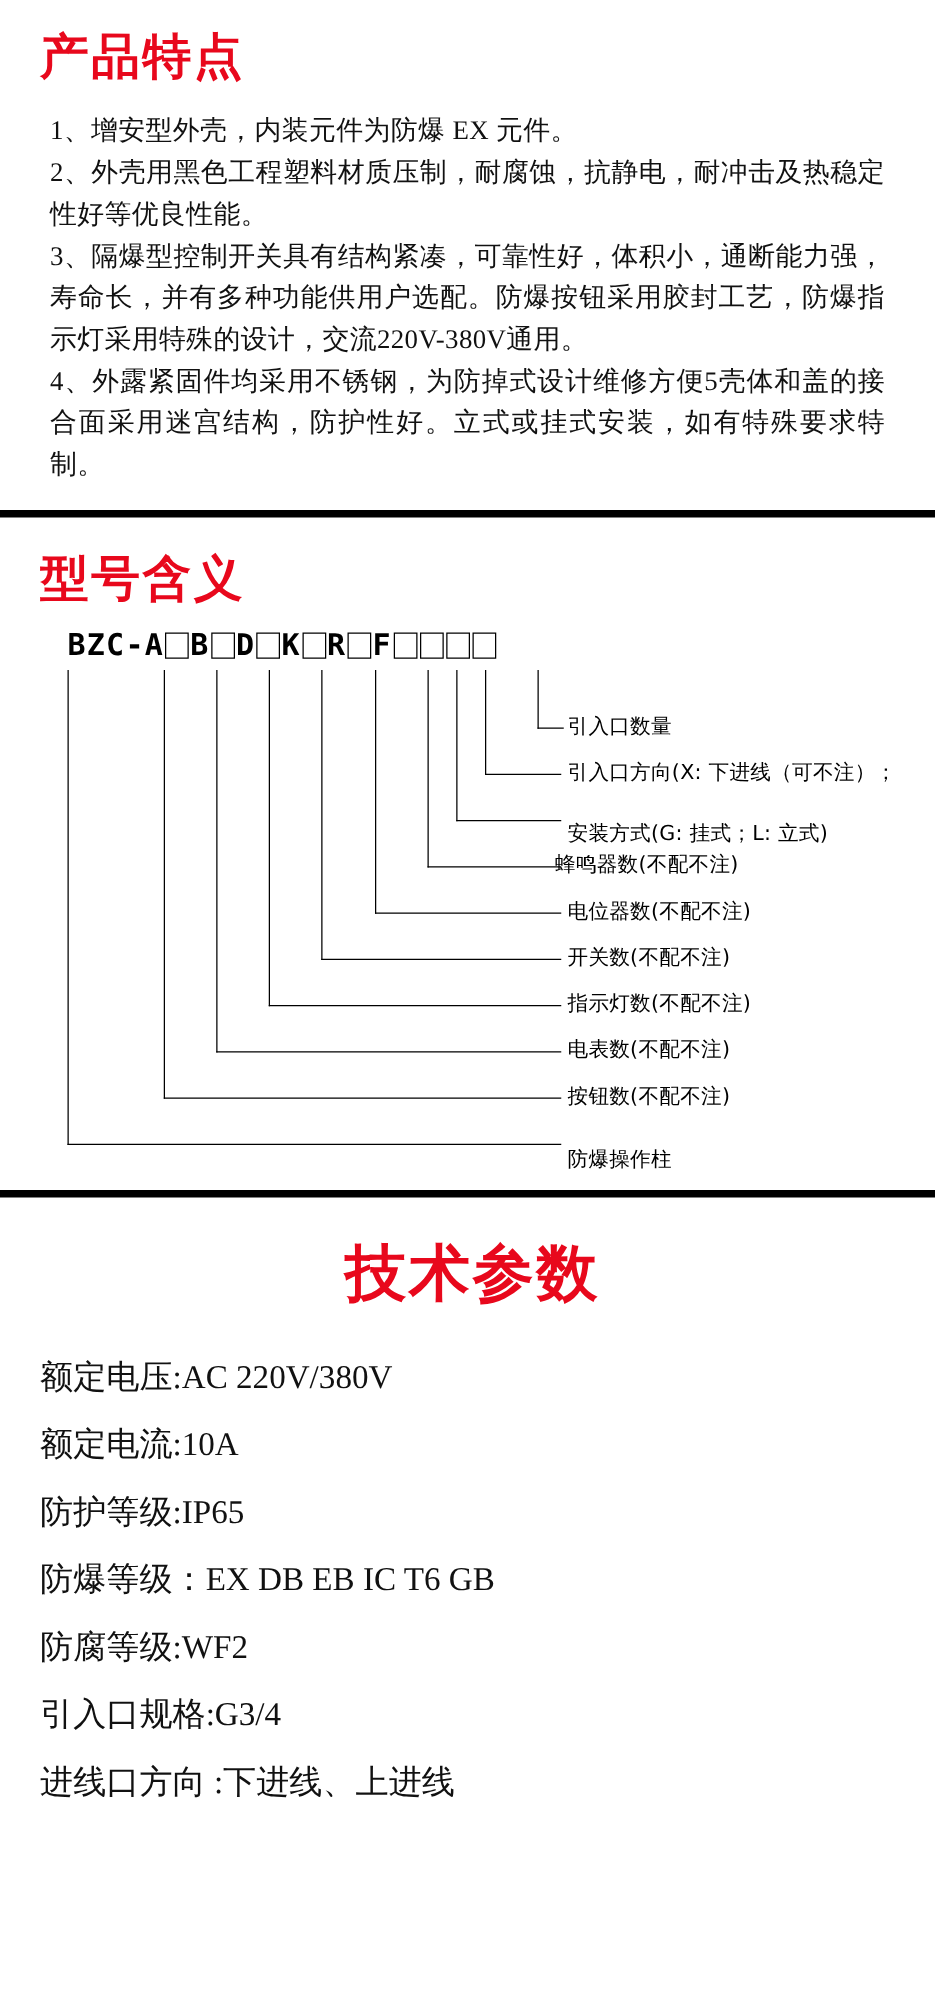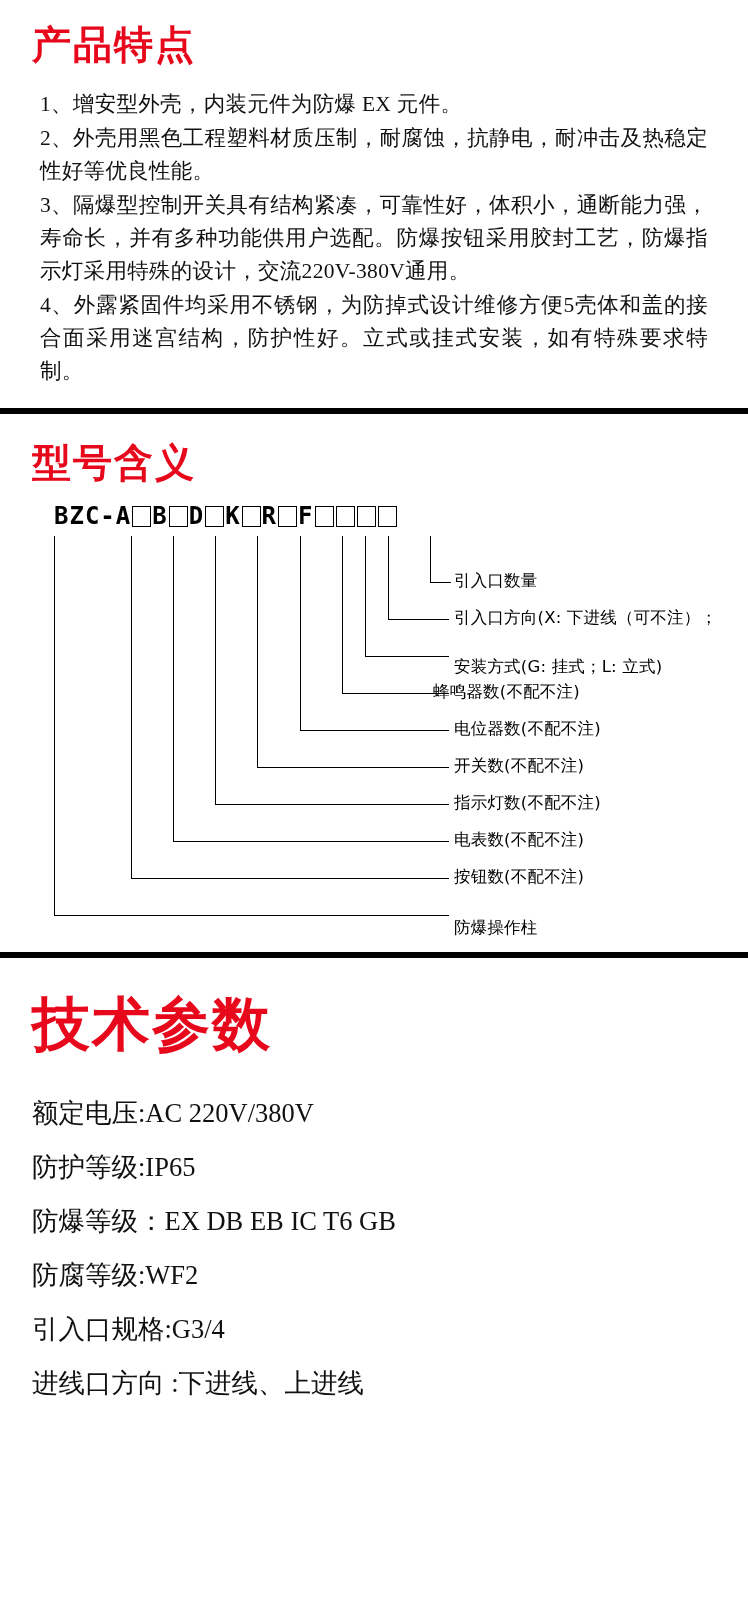--- a/index.html
+++ b/index.html
@@ -25,21 +25,21 @@
 
   
   .section-title {
     color: #e8081c;
     font-family: "DejaVu Sans", sans-serif;
     font-weight: bold;
     letter-spacing: 2px;
   }
   .title-1 { font-size: 39px; }
   .title-2 { font-size: 39px; }
-  .title-3 { font-size: 58px; }
+  .title-3 { font-size: 49px; text-align: center; }
 
   
   .divider {
     height: 6px;
     background: #000000;
     width: 100%;
   }
 
   
   #section-features {
@@ -165,21 +165,21 @@
       <div class="leader" style="left:398px; top:34px; width:20px; height:46px;"></div>
       <div class="leader-label" style="left:422px; top:68px;">引入口数量</div>
 
       <div class="leader" style="left:356px; top:34px; width:60px; height:83px;"></div>
       <div class="leader-label" style="left:422px; top:105px;">引入口方向(X: 下进线（可不注）；</div>
 
       <div class="leader" style="left:333px; top:34px; width:83px; height:120px;"></div>
       <div class="leader-label" style="left:422px; top:142px;margin-top:12px;">安装方式(G: 挂式；L: 立式)</div>
 
       <div class="leader" style="left:310px; top:34px; width:106px; height:157px;"></div>
-      <div class="leader-label" style="left:401px; top:179px;">蜂鸣器数(不配不注)</div>
+      <div class="leader-label" style="left:412px; top:179px;">蜂鸣器数(不配不注)</div>
 
       <div class="leader" style="left:268px; top:34px; width:148px; height:194px;"></div>
       <div class="leader-label" style="left:422px; top:216px;">电位器数(不配不注)</div>
 
       <div class="leader" style="left:225px; top:34px; width:191px; height:231px;"></div>
       <div class="leader-label" style="left:422px; top:253px;">开关数(不配不注)</div>
 
       <div class="leader" style="left:183px; top:34px; width:233px; height:268px;"></div>
       <div class="leader-label" style="left:422px; top:290px;">指示灯数(不配不注)</div>
 
@@ -194,20 +194,21 @@
 
     </div>
   </section>
 
   <div class="divider"></div>
 
   <section id="section-tech">
     <h2 class="section-title title-3">技术参数</h2>
     <ul class="spec-list">
       <li class="spec-item">额定电压:AC 220V/380V</li>
+      <li class="spec-item">额定电流:10A</li>
       <li class="spec-item">防护等级:IP65</li>
       <li class="spec-item">防爆等级：EX DB EB IC T6 GB</li>
       <li class="spec-item">防腐等级:WF2</li>
       <li class="spec-item">引入口规格:G3/4</li>
       <li class="spec-item">进线口方向 :下进线、上进线</li>
     </ul>
   </section>
 
 </div>
 

